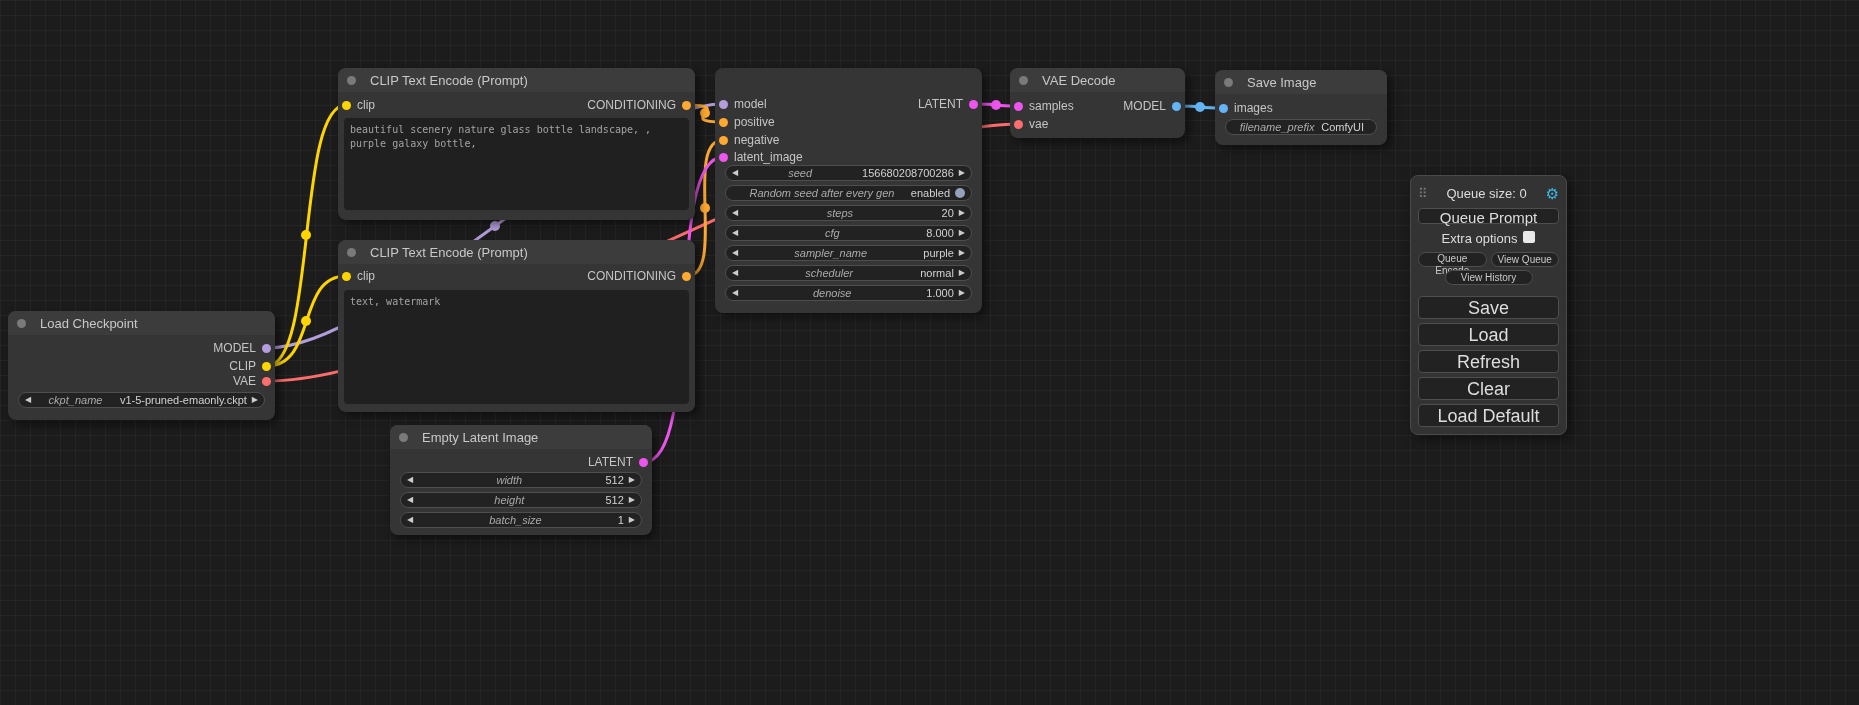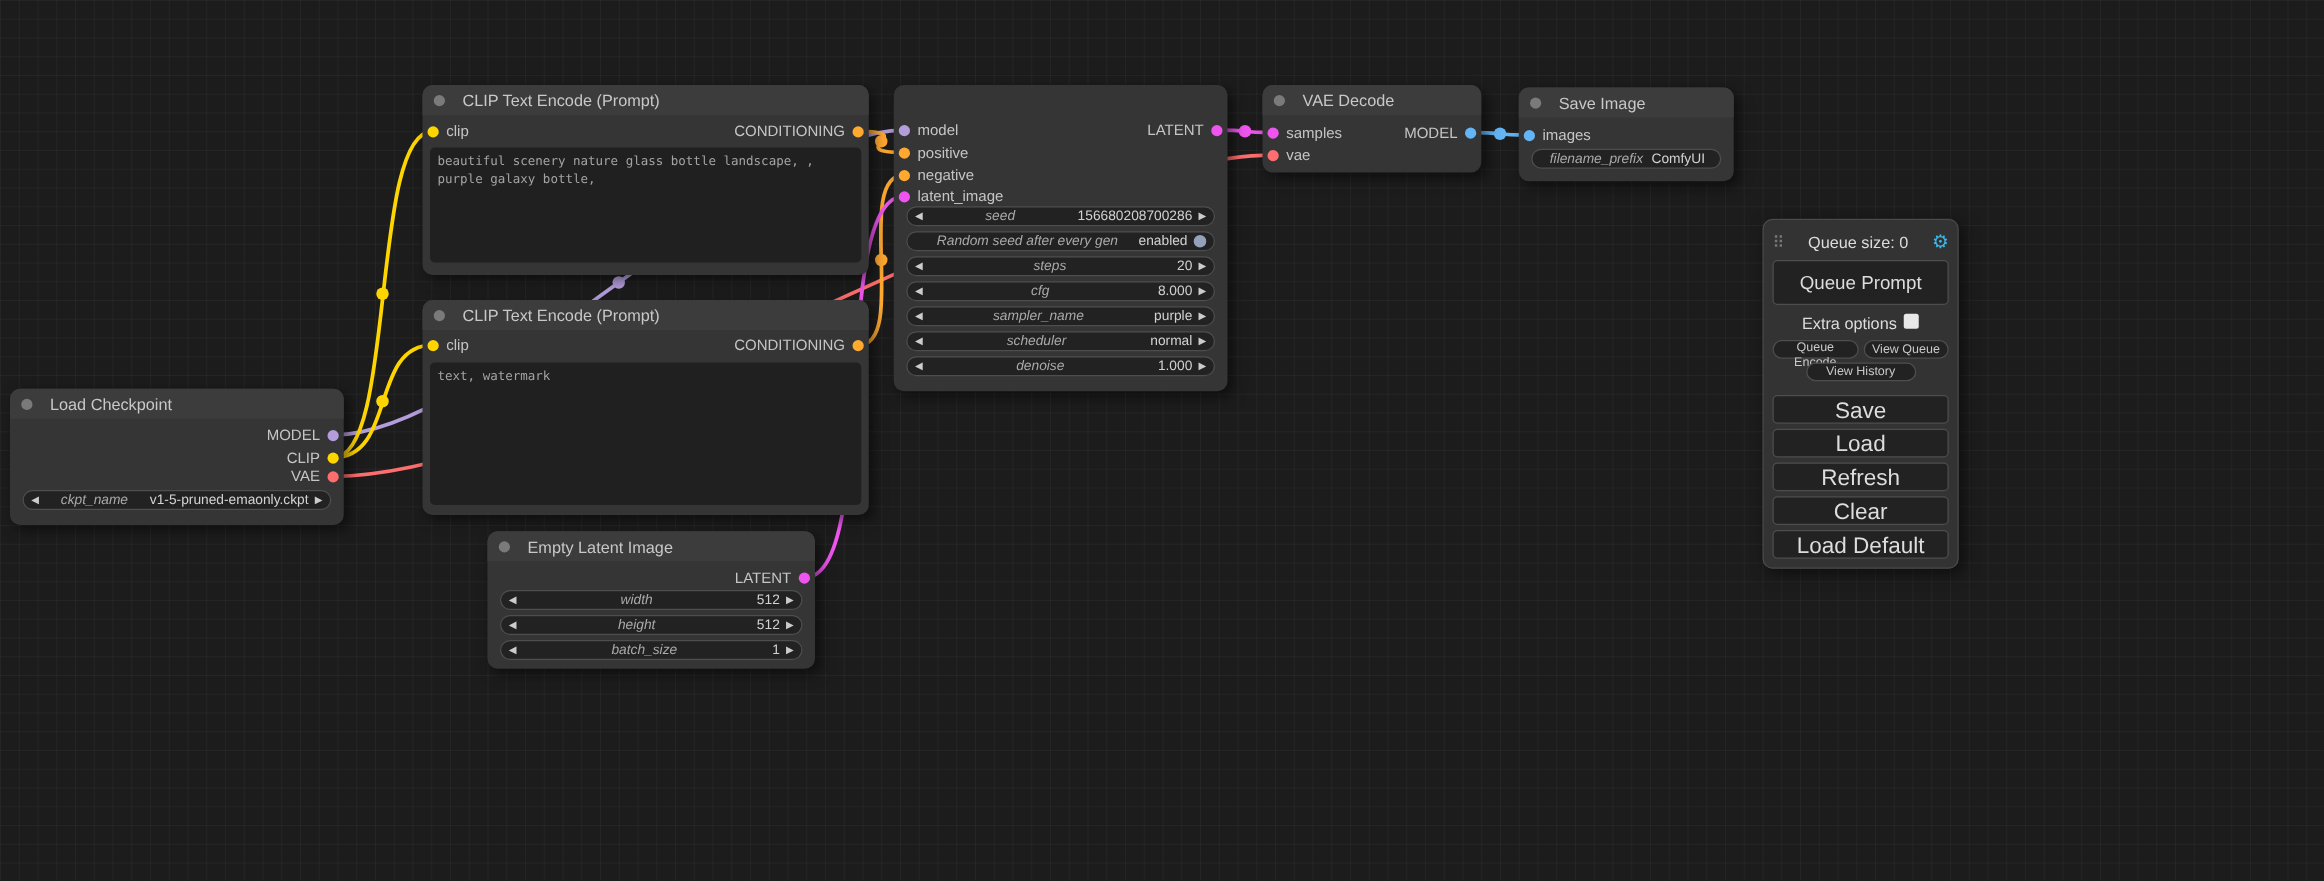--- a/index.html
+++ b/index.html
@@ -65,21 +65,21 @@
     padding:7px; color:#ccc; box-shadow:4px 4px 12px rgba(0,0,0,.5);
   }
   .qp-header { display:flex; align-items:center; justify-content:space-between; height:20px; font-size:13px; color:#ddd; }
   .drag-handle { color:#777; font-size:13px; cursor:move; }
   .gear { font-size:15px; cursor:pointer; line-height:1; }
   .btn {
     display:block; width:100%; background:#222; border:1px solid #4e4e4e;
     border-radius:4px; color:#ddd; text-align:center; cursor:pointer;
     font-family:"Liberation Sans", sans-serif;
   }
-  #queue-prompt-btn { height:36px; font-size:15px; margin:5px 0 7px;text-align:center; }
+  #queue-prompt-btn { height:16px; font-size:15px; margin:5px 0 7px;text-align:center; }
   .extra-row { display:flex; justify-content:center; gap:6px; height:18px; font-size:13px; color:#ddd; }
   .checkbox { width:12px; height:12px; background:#e9e9e9; border-radius:2px; cursor:pointer; flex:none; }
   .small-row { display:flex; gap:4px; margin-top:3px; }
   .btn.small { font-size:10px; height:15px; line-height:12px; border-radius:8px; flex:1; color:#c9c9c9; }
   .vh-row { display:flex; justify-content:center; margin-top:3px; }
   .btn.vhistory { width:88px; flex:none; }
   .btn.big { height:23px; font-size:18px; margin-top:4px; line-height:20px; }
   .btn.big.first { margin-top:11px; }
 </style>
 </head>

